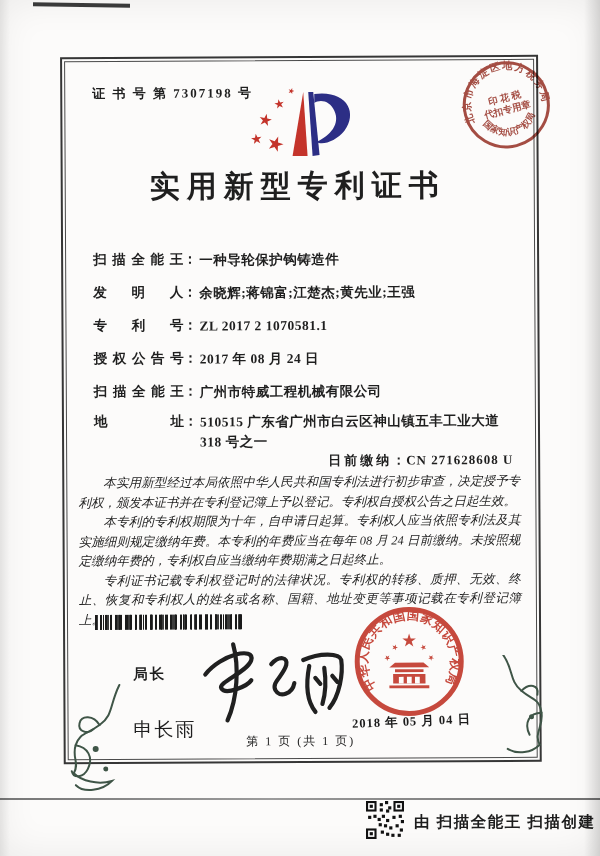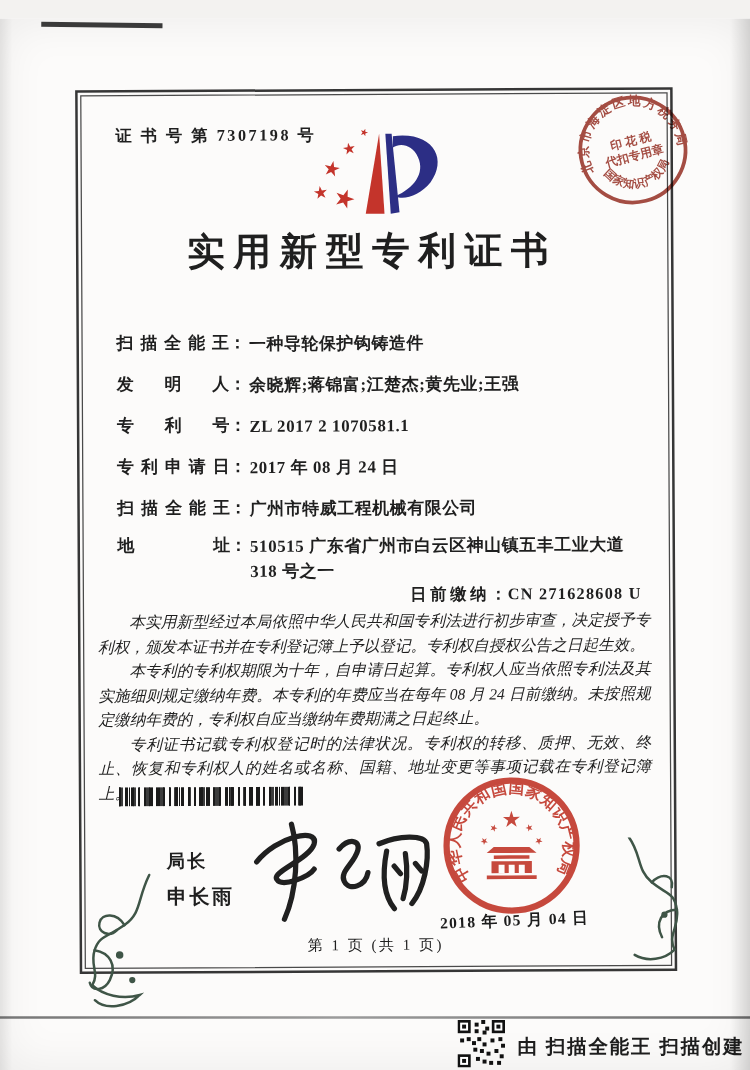--- a/index.html
+++ b/index.html
@@ -1,21 +1,21 @@
 <!DOCTYPE html>
 <html><head>
 <meta charset="utf-8">
 <style>
   html,body{margin:0;padding:0;}
   body{
     width:600px;height:856px;position:relative;overflow:hidden;
     background:#f3f2f0;color:#1f1f1f;
     font-family:"Liberation Serif","DejaVu Serif",serif;
   }
-  .page{position:absolute;inset:0;background:#fcfbfa;box-shadow:inset 0 0 38px rgba(0,0,0,.07);margin-top:15px;}
+  .page{position:absolute;inset:0;background:#fcfbfa;box-shadow:inset 0 0 38px rgba(0,0,0,.07);}
   .edge-right{position:absolute;top:0;right:0;width:16px;height:100%;background:linear-gradient(270deg,rgba(0,0,0,.13),rgba(0,0,0,0));}
   .edge-left{position:absolute;top:0;left:0;width:10px;height:100%;background:linear-gradient(90deg,rgba(0,0,0,.07),rgba(0,0,0,0));}
   .artifact-top{position:absolute;left:33px;top:3px;width:97px;height:4px;background:#3a3a3a;transform:rotate(0.8deg);}
   .sheet{position:absolute;inset:0;transform:rotate(-0.3deg);}
 
   .frame{position:absolute;left:62px;top:56px;width:474px;height:703px;border:2px solid #363636;}
   .frame-inner{position:absolute;inset:2px;border:1px solid #4a4a4a;}
 
   .cert-no{position:absolute;left:94px;top:84px;font-size:13px;font-weight:bold;letter-spacing:2px;}
   .logo{position:absolute;left:250px;top:84px;}
@@ -35,21 +35,21 @@
   .paras p{margin:0;text-indent:2em;}
 
   .barcode{position:absolute;left:94px;top:614px;width:148px;height:15px;
     background:
       repeating-linear-gradient(90deg,#1a1a1a 0 2px,transparent 2px 5px),
       repeating-linear-gradient(90deg,#1a1a1a 0 1px,transparent 1px 8px),
       repeating-linear-gradient(90deg,rgba(26,26,26,.85) 0 3px,transparent 3px 11px);
   }
 
   .sig-title{position:absolute;left:132px;top:664px;font-size:14.5px;font-weight:bold;letter-spacing:2px;}
-  .sig-name{position:absolute;left:132px;top:692px;font-size:16px;font-weight:bold;letter-spacing:2px;}
+  .sig-name{position:absolute;left:132px;top:716px;font-size:19px;font-weight:normal;letter-spacing:2px;}
   .signature{position:absolute;left:190px;top:638px;}
 
   .seal{position:absolute;left:350px;top:604px;mix-blend-mode:multiply;opacity:.93;}
   .seal-date{position:absolute;left:342px;top:714px;width:136px;text-align:center;font-size:12.5px;font-weight:bold;letter-spacing:1px;transform:rotate(-2deg);color:#1c1c1c;}
   .page-footer{position:absolute;left:62px;top:733px;width:474px;text-align:center;font-size:12px;letter-spacing:2px;}
 
   .orn-bl{position:absolute;left:46px;top:682px;}
   .orn-br{position:absolute;left:494px;top:656px;}
 
   .fold-line{position:absolute;left:0;top:798px;width:600px;height:2px;background:linear-gradient(90deg,#767676,#9b9b9b 45%,#6f6f6f);}
@@ -104,21 +104,21 @@
     <div class="field-row r1">
       <span class="flabel">扫描全能王</span><span class="fcolon">：</span><span class="fvalue">一种导轮保护钩铸造件</span>
     </div>
     <div class="field-row r2">
       <span class="flabel">发明人</span><span class="fcolon">：</span><span class="fvalue">余晓辉;蒋锦富;江楚杰;黄先业;王强</span>
     </div>
     <div class="field-row r3">
       <span class="flabel">专利号</span><span class="fcolon">：</span><span class="fvalue">ZL 2017 2 1070581.1</span>
     </div>
     <div class="field-row r4">
-      <span class="flabel">专利申请日</span><span class="fcolon">：</span><span class="fvalue">2017 年 08 月 24 日</span>
+      <span class="flabel">授权公告号</span><span class="fcolon">：</span><span class="fvalue">2017 年 08 月 24 日</span>
     </div>
     <div class="field-row r5">
       <span class="flabel">扫描全能王</span><span class="fcolon">：</span><span class="fvalue">广州市特威工程机械有限公司</span>
     </div>
     <div class="field-row r6">
       <span class="flabel">地址</span><span class="fcolon">：</span><span class="fvalue">510515 广东省广州市白云区神山镇五丰工业大道 318 号之一</span>
     </div>
 
     <div class="grant-no">
       <span class="glabel">日前缴纳</span><span>：</span><span>CN 271628608 U</span>

